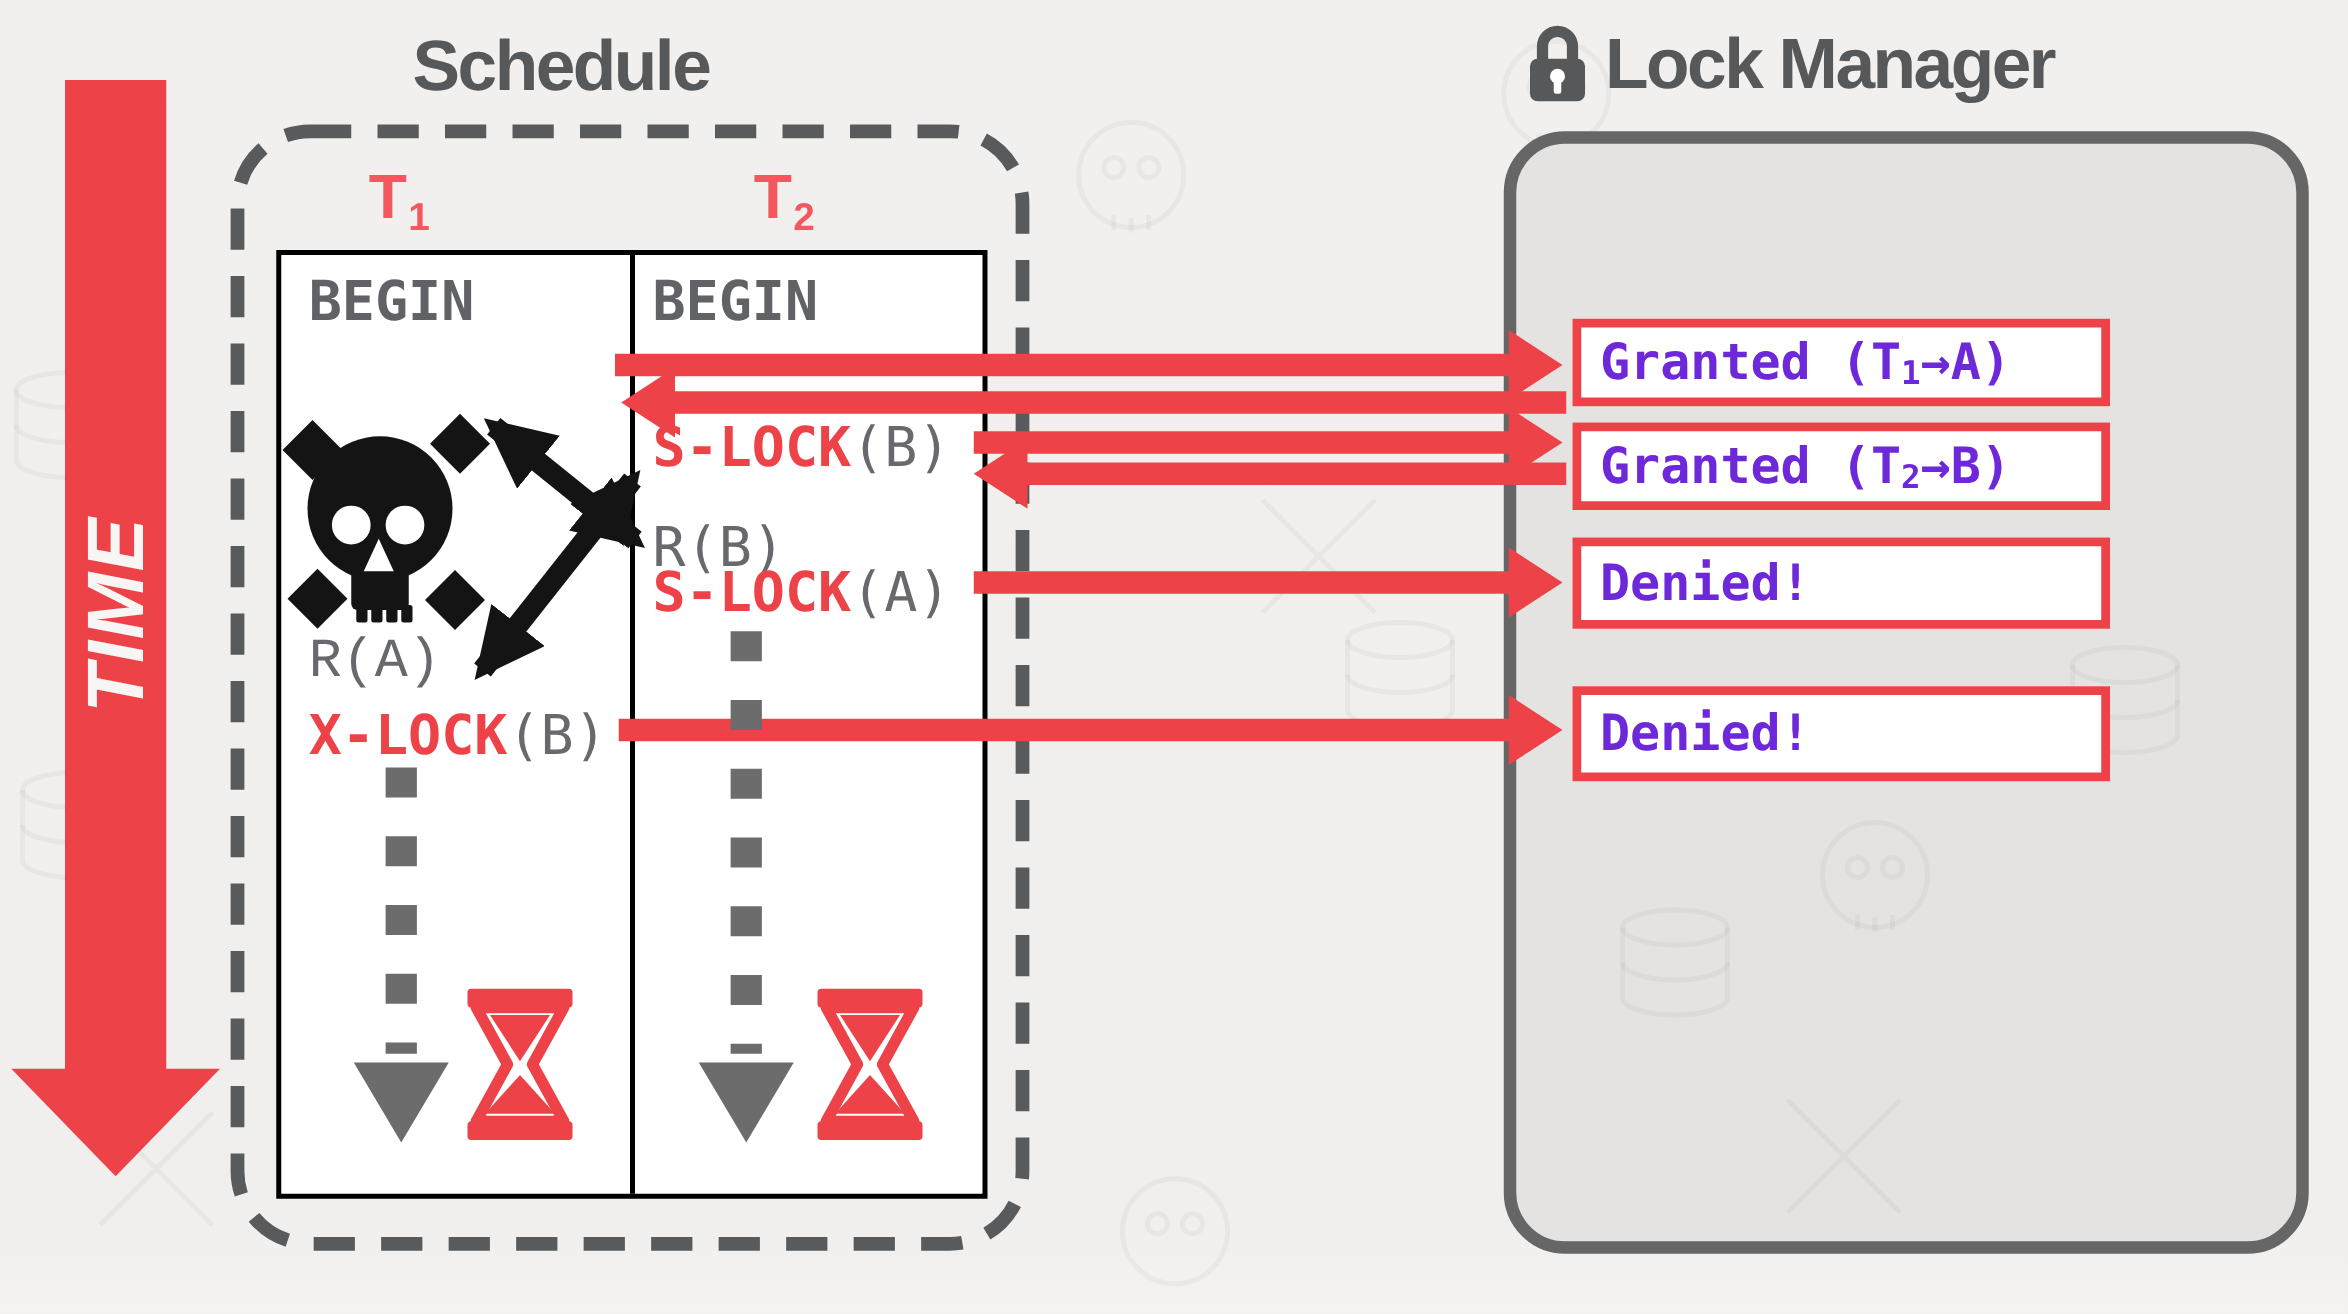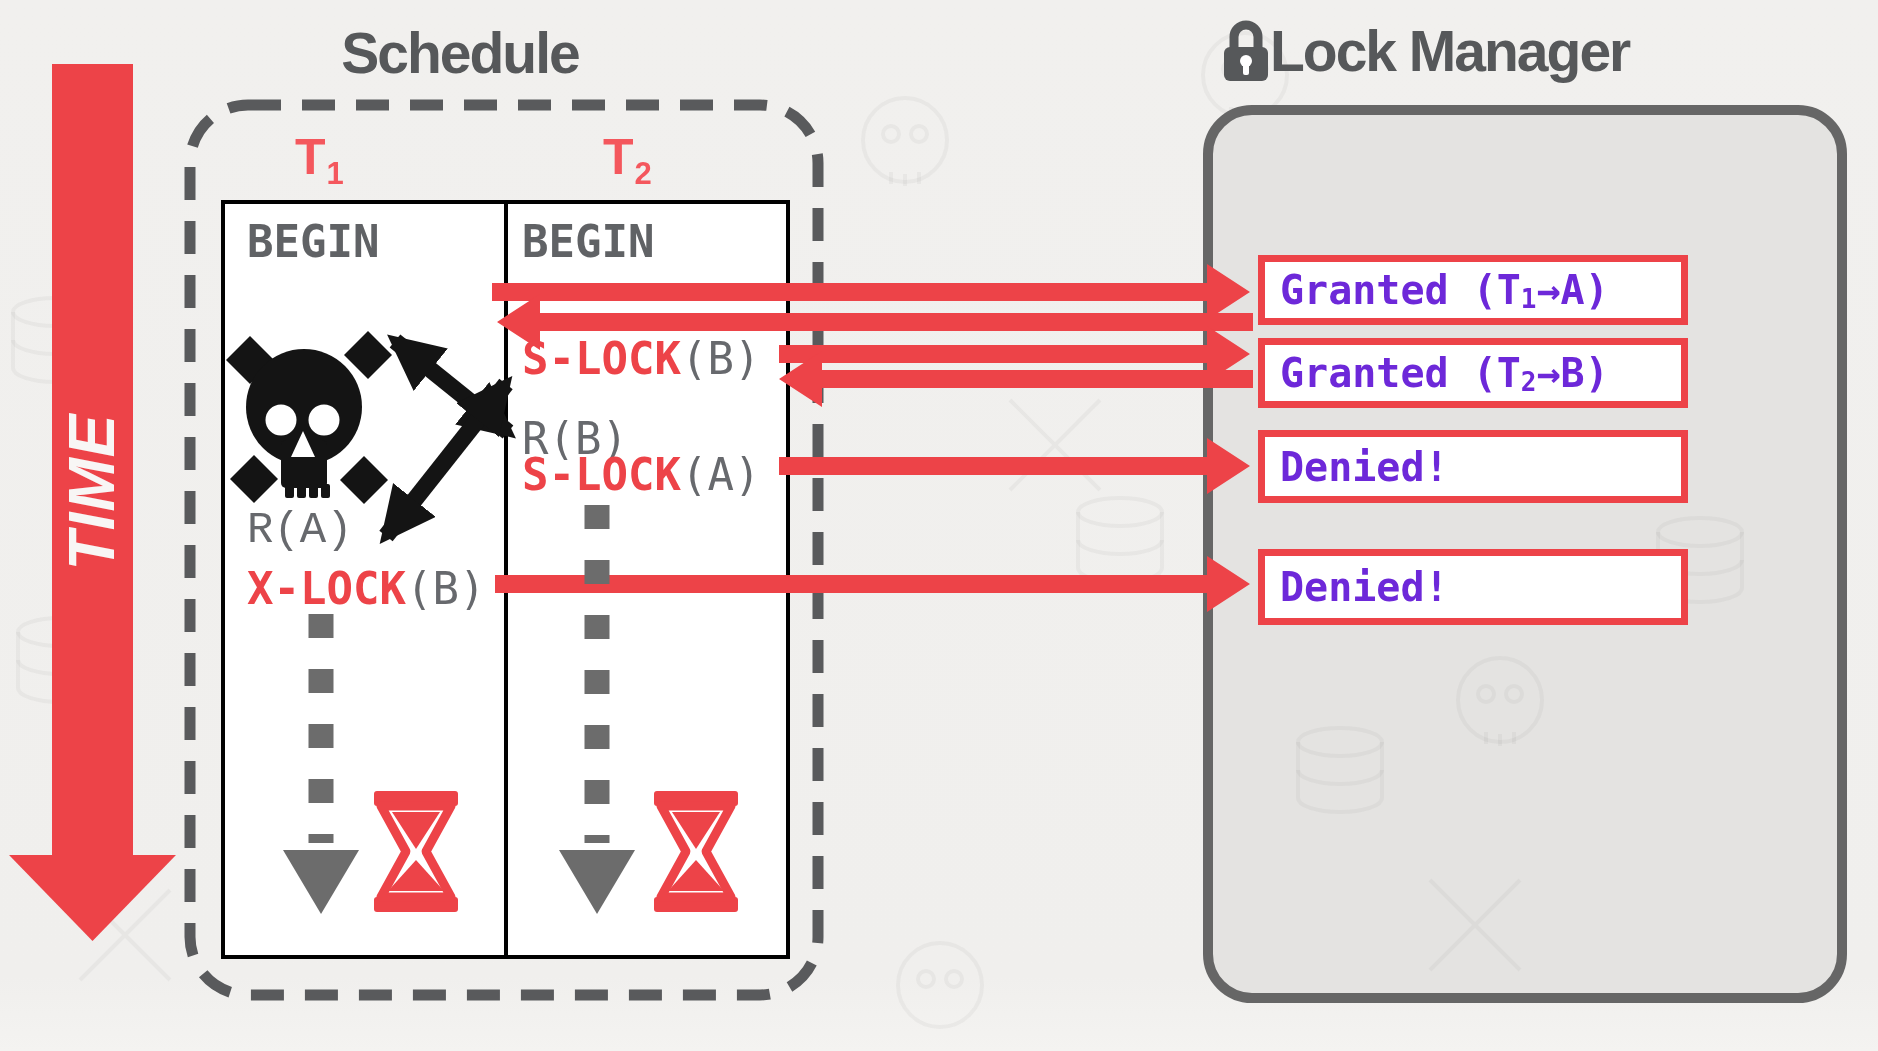--- a/index.html
+++ b/index.html
@@ -3,21 +3,21 @@
 <meta charset="utf-8">
 <style>
   html,body{margin:0;padding:0;background:#f1f0ee;}
   .stage{position:relative;width:1878px;height:1051px;overflow:hidden;
          background:linear-gradient(#f1f0ee 0%,#f0efed 93%,#f4f3f1 100%);
          font-family:"Liberation Sans",sans-serif;}
   .gfx{position:absolute;left:0;top:0;z-index:1;}
 
   .big-title{position:absolute;z-index:2;font:800 57px "Liberation Sans",sans-serif;
              color:#56585a;letter-spacing:-2px;}
-  .lm-title{display:flex;align-items:center;}
+  .lm-title{display:flex;align-items:center;gap:14px;}
 
   .txn{position:absolute;z-index:2;font:700 50px "Liberation Sans",sans-serif;
        color:#f4575d;text-align:left;width:80px;}
   .txn .sub{font-size:31px;position:relative;top:10px;left:1px;}
 
   .op{position:absolute;z-index:2;height:52px;line-height:52px;
       font:400 44px "DejaVu Sans Mono","Liberation Mono",monospace;
       color:#67696d;white-space:pre;}
   .kw-red{color:#ed4348;font-weight:700;}
   .kw-bold{font-weight:700;color:#606265;}
@@ -168,21 +168,21 @@
     </g>
     <g fill="#ed4348" transform="translate(280,0)">
       <rect x="374" y="791" width="84" height="15" rx="3"></rect>
       <rect x="374" y="897" width="84" height="15" rx="3"></rect>
       <path d="M381,806 L451,806 L426,851.5 L451,897 L381,897 L406,851.5 Z" fill="#ffffff" stroke="#ed4348" stroke-width="9" stroke-linejoin="round"></path>
       <path d="M392,812 L440,812 L416,849 Z"></path>
       <path d="M416,860 L444,891 L388,891 Z"></path>
     </g>
   </svg>
 
-  <div class="big-title" style="left:330px;top:20px;width:260px;text-align:center;">Schedule</div>
+  <div class="big-title" style="left:330px;top:20px;width:260px;text-align:left;">Schedule</div>
 
   <div class="big-title lm-title" style="left:1222px;top:18px;">
     <svg width="48" height="64" viewBox="0 0 48 64">
       <path d="M12,30 V18 a12,12 0 0 1 24,0 V30" fill="none" stroke="#56585a" stroke-width="9"></path>
       <rect x="2" y="28" width="44" height="34" rx="6" fill="#56585a"></rect>
       <circle cx="24" cy="42" r="6" fill="#ffffff"></circle>
       <rect x="21" y="44" width="6" height="12" rx="2" fill="#ffffff"></rect>
     </svg>
     <span>Lock Manager</span>
   </div>

